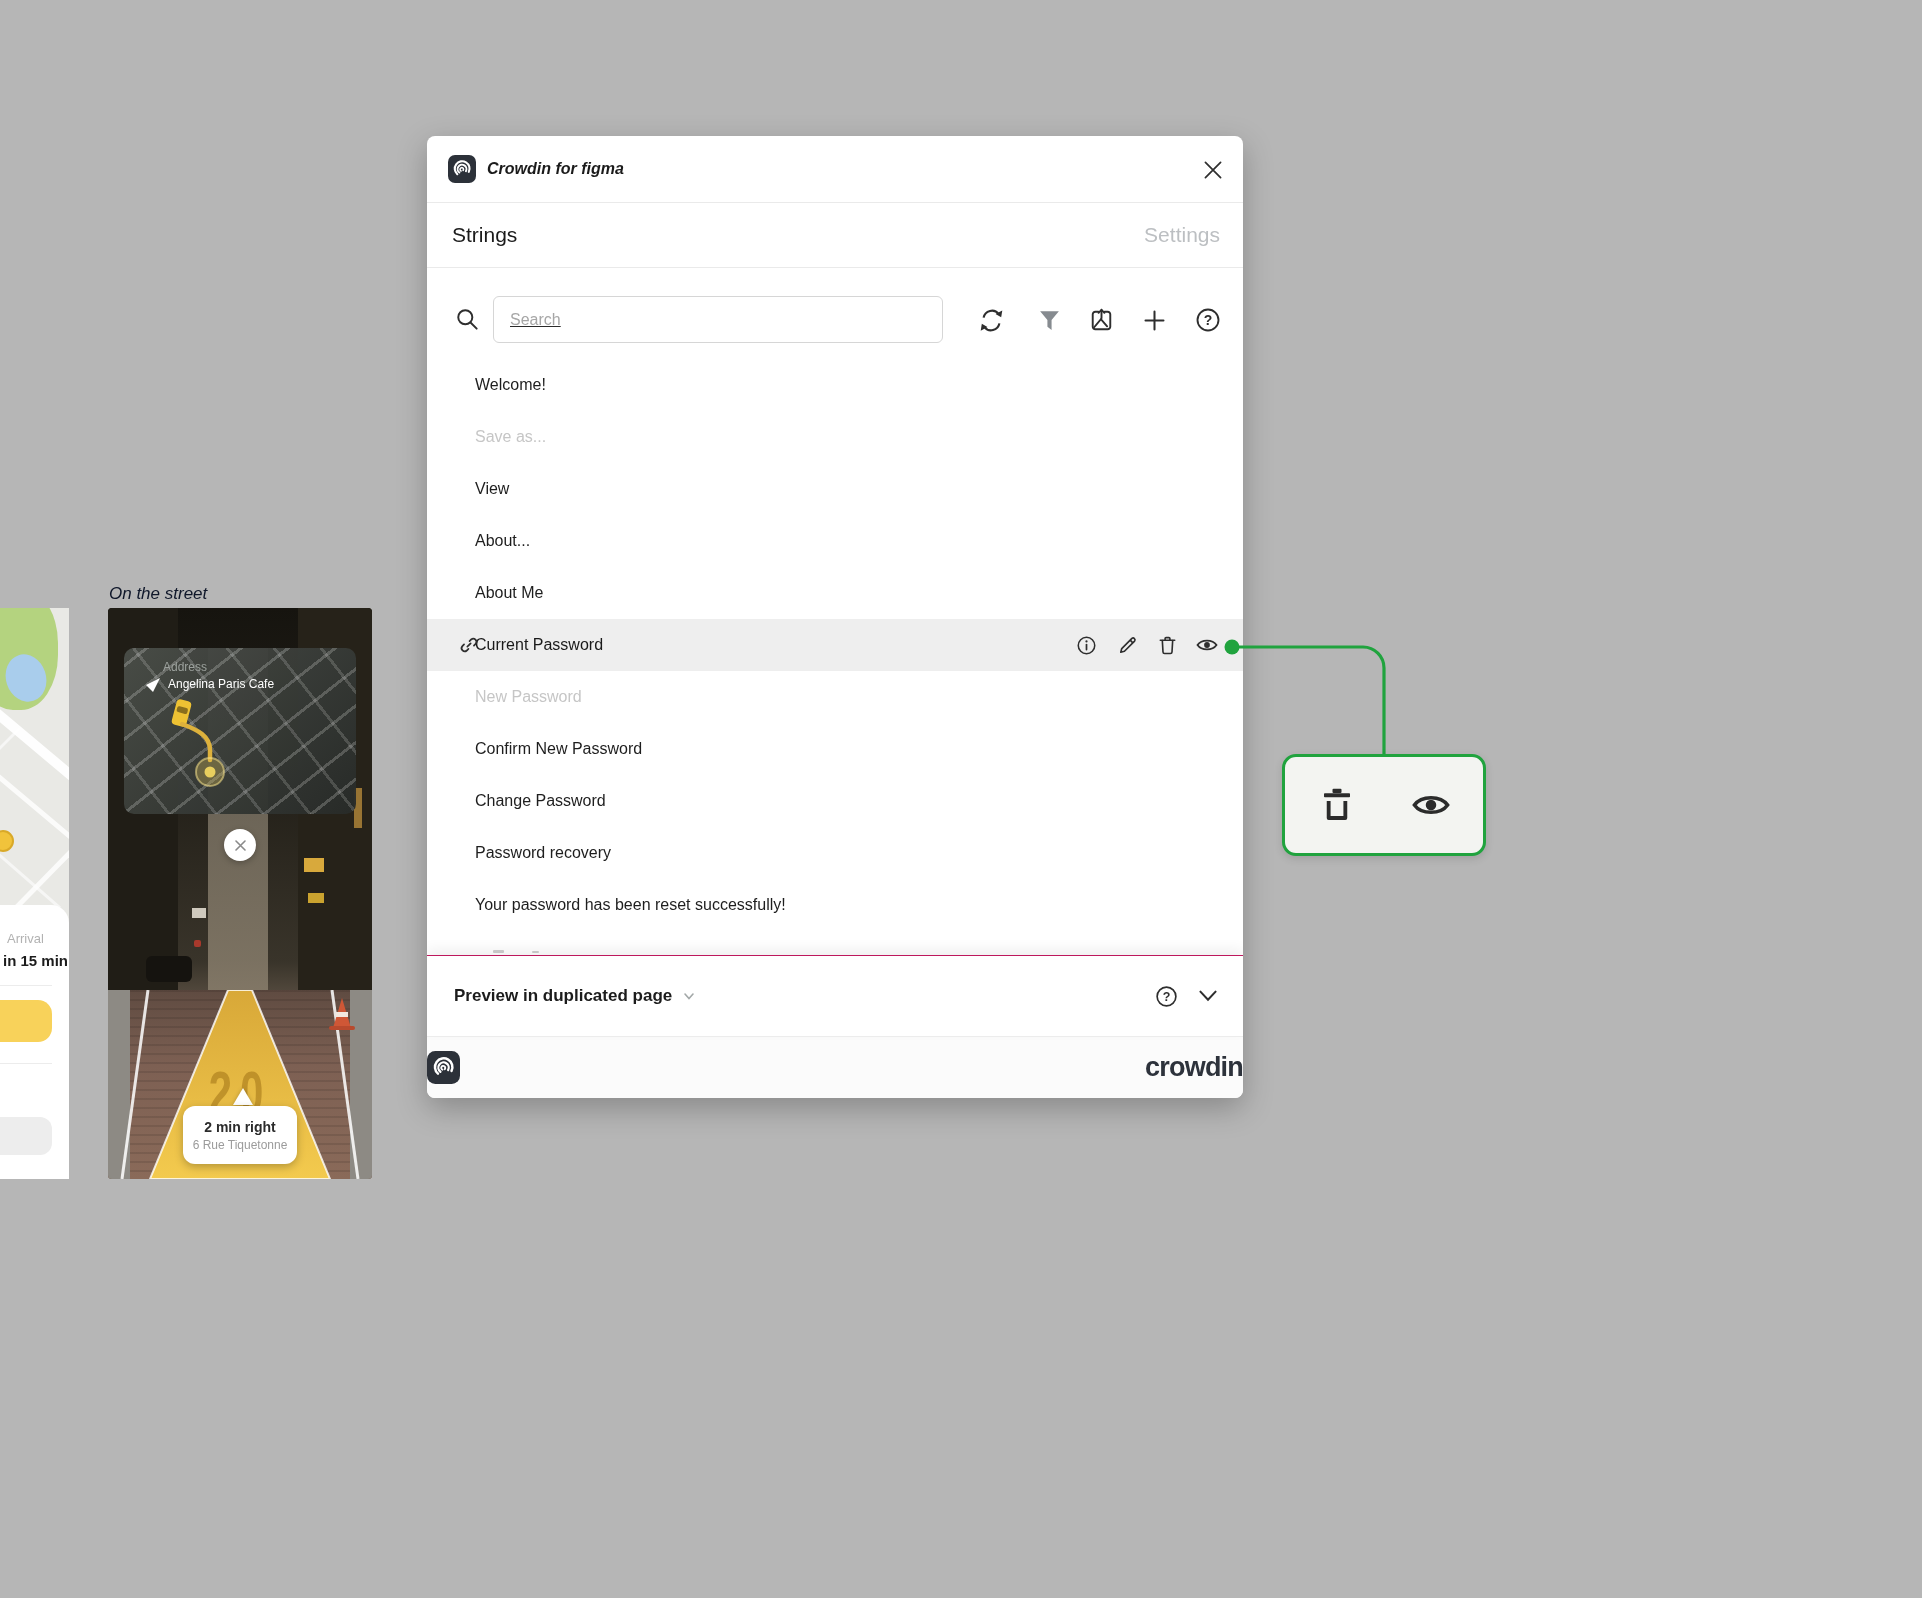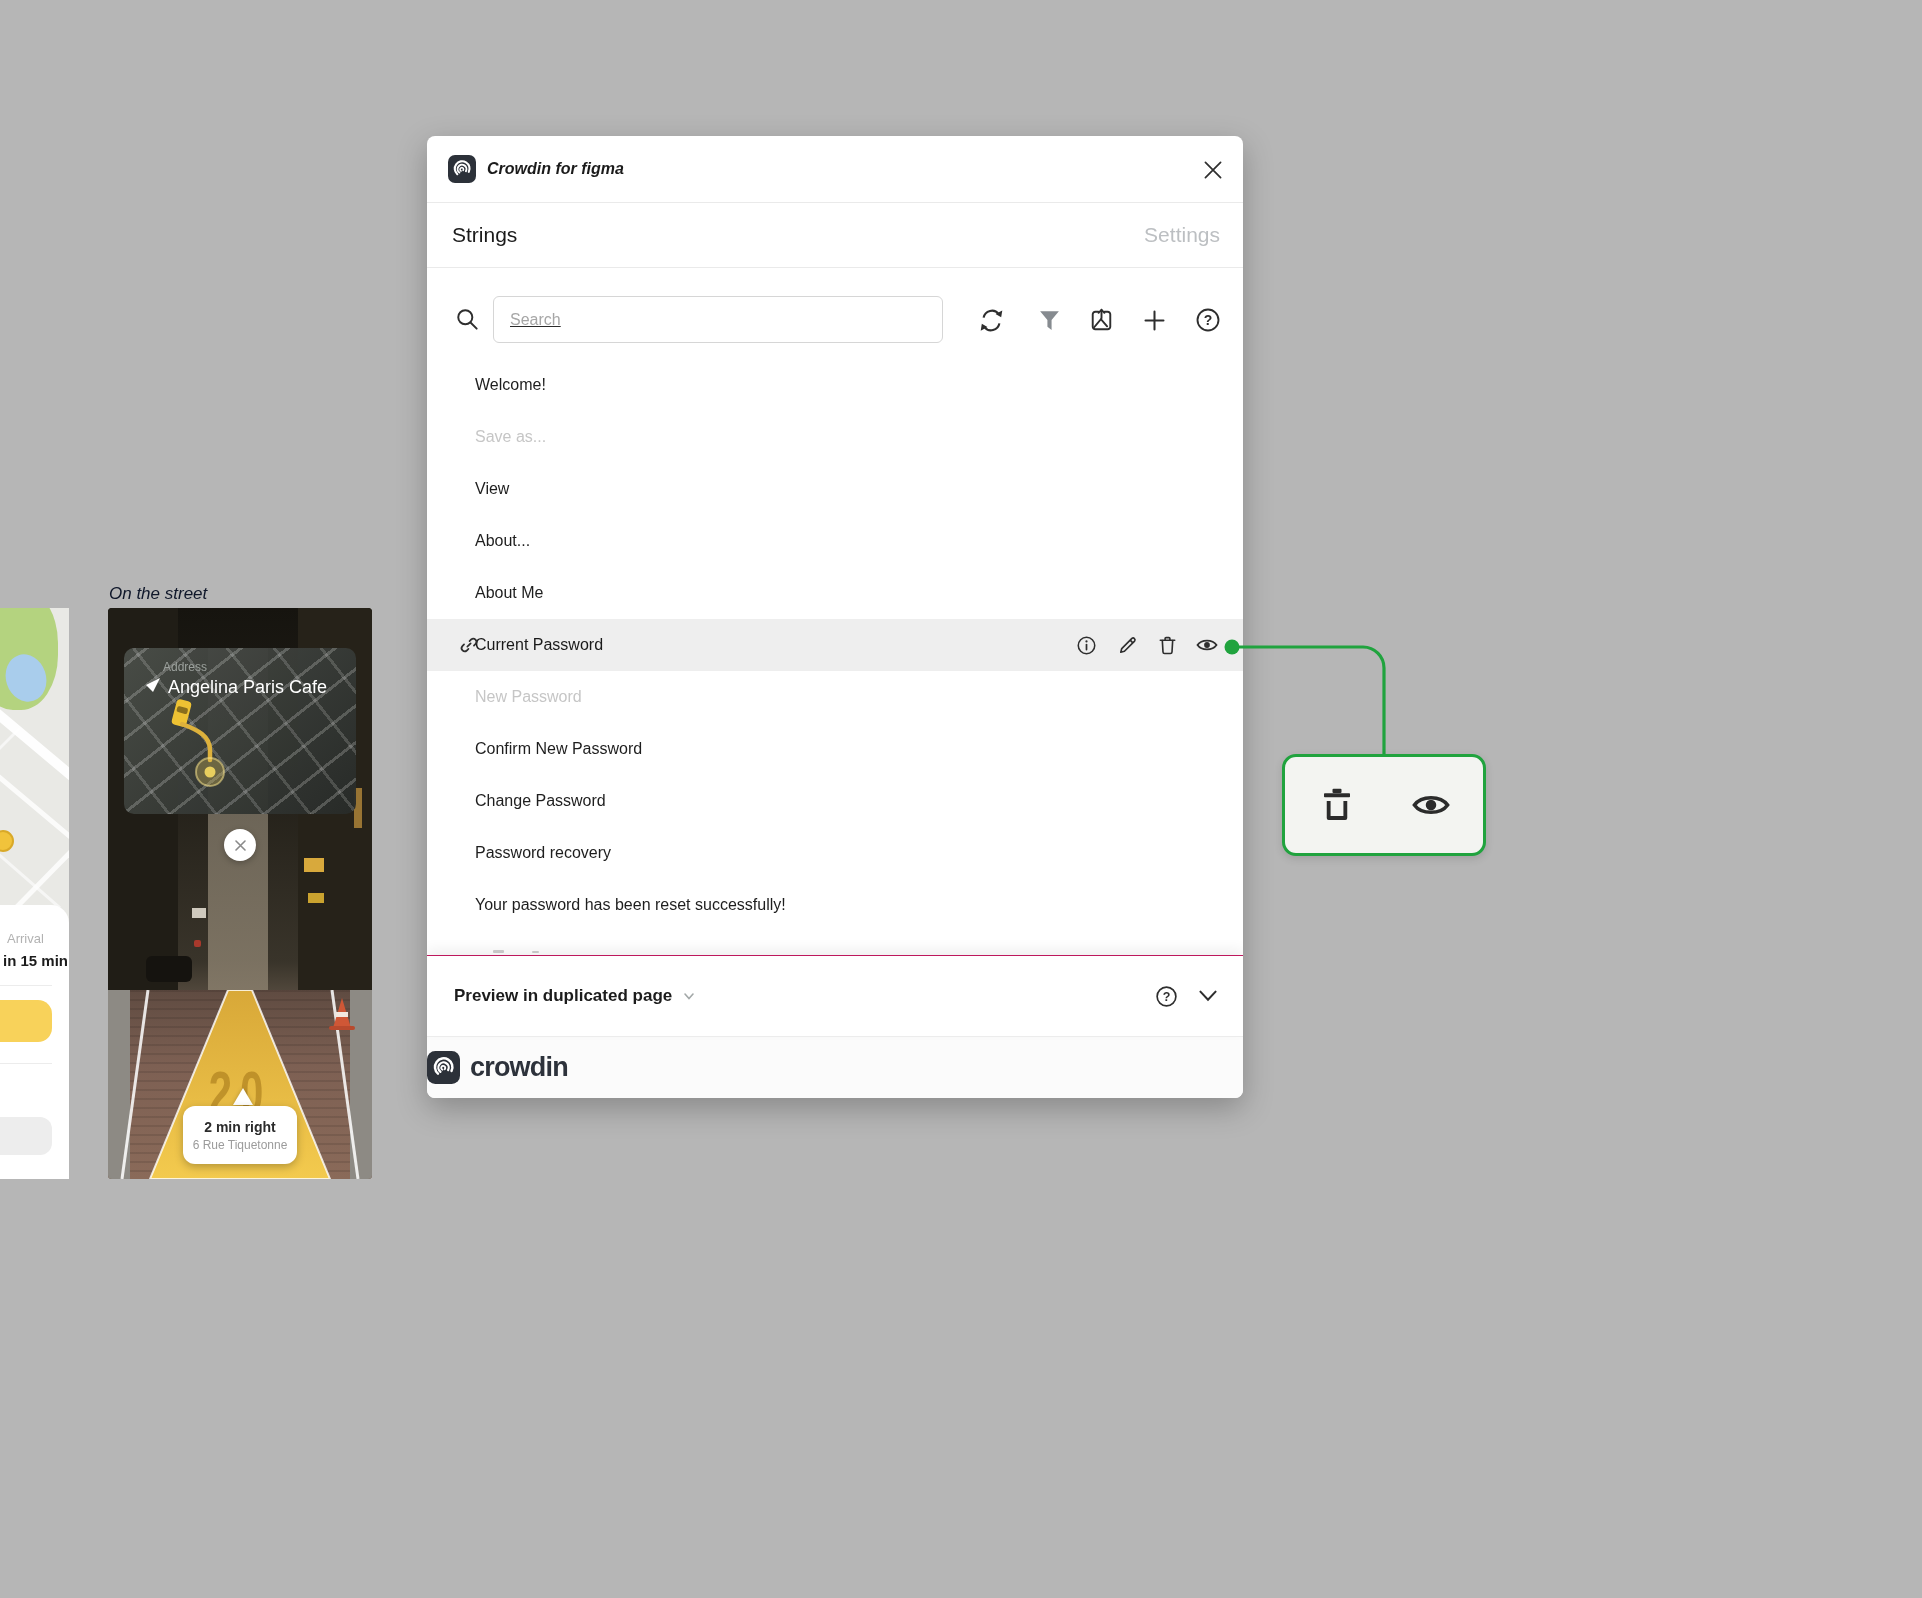--- a/index.html
+++ b/index.html
@@ -34,42 +34,42 @@
   .rbtn{position:absolute;top:13px;width:26px;height:26px;display:flex;align-items:center;justify-content:center;cursor:pointer;}
 
   .sliver{position:absolute;background:#cfcfcf;border-radius:1px;}
 
   .bottom-bar{position:absolute;left:0;top:819px;width:816px;height:80px;background:#fff;border-top:1px solid #be185d;border-bottom:1px solid #ececec;
               box-shadow:0 -6px 12px rgba(0,0,0,.06);z-index:3;}
   .preview-ctl{position:absolute;left:27px;top:0;height:80px;display:flex;align-items:center;gap:10px;cursor:pointer;}
   .preview-ctl .lbl{font-size:17px;font-weight:700;color:#1c1c1c;}
   .bbtn{position:absolute;top:27px;width:26px;height:26px;display:flex;align-items:center;justify-content:center;cursor:pointer;}
 
-  .footer{position:absolute;left:0;top:900px;width:816px;height:62px;background:#fbfbfb;display:flex;align-items:center;justify-content:flex-start;gap:10px;}
+  .footer{position:absolute;left:0;top:900px;width:816px;height:62px;background:#fbfbfb;display:flex;align-items:center;justify-content:space-between;gap:10px;}
   .brand-word{font-size:27px;font-weight:800;color:#2d323b;letter-spacing:-.8px;}
 
   
   .connector{position:absolute;left:1220px;top:630px;width:290px;height:140px;z-index:5;pointer-events:none;}
   .popup{position:absolute;left:1282px;top:754px;width:204px;height:102px;box-sizing:border-box;background:#f3f4f1;
          border:3px solid #20a33e;border-radius:14px;display:flex;align-items:center;justify-content:center;gap:52px;
          box-shadow:0 3px 8px rgba(0,0,0,.12);z-index:5;}
   .popup .pbtn{width:42px;height:42px;display:flex;align-items:center;justify-content:center;cursor:pointer;}
 
   
   .ab-label{position:absolute;left:109px;top:584px;font-size:17px;color:#0f172a;font-style:italic;}
   .ab-street{position:absolute;left:108px;top:608px;width:264px;height:571px;border-radius:4px;overflow:hidden;
              background:linear-gradient(180deg,#16140f 0%,#221f18 30%,#39342a 62%,#554b3f 68%);}
   .bld{position:absolute;}
   .map-card{position:absolute;left:16px;top:40px;width:232px;height:166px;border-radius:10px;overflow:hidden;
             background:
               repeating-linear-gradient(-38deg,transparent 0 26px,rgba(255,255,255,.20) 26px 29px),
               repeating-linear-gradient(52deg,transparent 0 34px,rgba(255,255,255,.16) 34px 37px),
               linear-gradient(135deg,rgba(74,78,73,.96),rgba(40,43,40,.96));}
   .addr-lbl{position:absolute;left:39px;top:12px;font-size:12px;color:#9ba09c;}
-  .addr-val{position:absolute;left:44px;top:29px;font-size:18px;font-weight:500;color:#ffffff;}
+  .addr-val{position:absolute;left:44px;top:29px;font-size:12px;font-weight:500;color:#ffffff;}
   .taxi{position:absolute;left:50px;top:52px;width:15px;height:26px;background:#eec233;border-radius:4px;transform:rotate(15deg);}
   .taxi .win{position:absolute;left:2px;top:7px;width:11px;height:6px;background:#8a6f1d;border-radius:2px;}
   .xbtn{position:absolute;left:116px;top:221px;width:32px;height:32px;border-radius:50%;background:#fff;
         box-shadow:0 2px 6px rgba(0,0,0,.25);display:flex;align-items:center;justify-content:center;}
   .road{position:absolute;left:0;top:382px;width:264px;height:189px;
         background:
           repeating-linear-gradient(180deg,rgba(0,0,0,.10) 0 2px,transparent 2px 9px),
           linear-gradient(180deg,#5f4b41,#7d6053 40%,#8a6a59);}
   .sidewalk{position:absolute;top:0;width:22px;height:189px;background:#8d8a84;}
   .road-num{position:absolute;left:86px;top:70px;width:92px;text-align:center;font-size:42px;font-weight:700;letter-spacing:8px;

